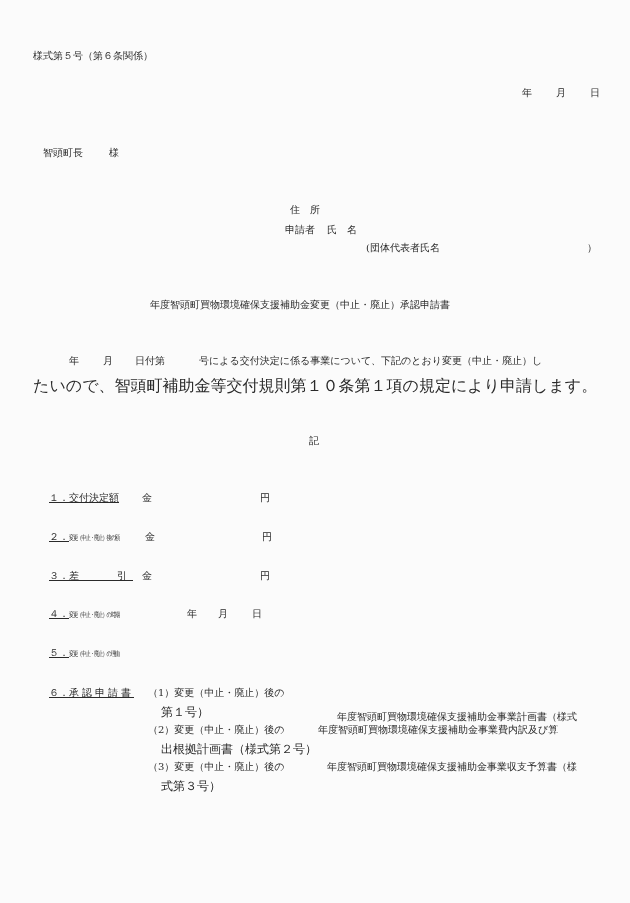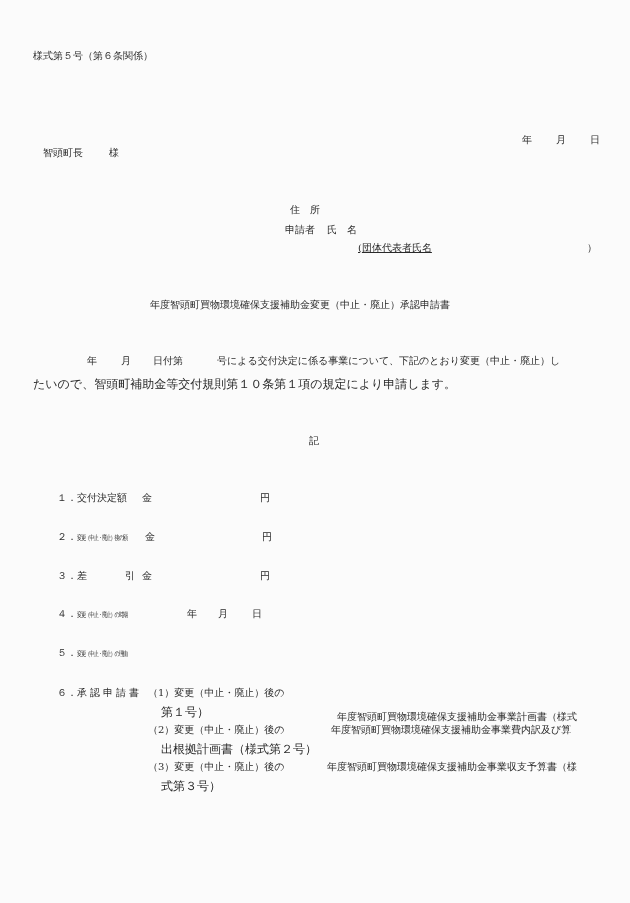--- a/index.html
+++ b/index.html
@@ -12,50 +12,50 @@
       height: 903px;
       position: relative;
       overflow: hidden;
       font-family: "DejaVu Serif", "Liberation Serif", serif;
       color: #2a2a2a;
       font-size: 10px;
       line-height: 1;
     }
     .abs { position: absolute; white-space: nowrap; }
     .form-number { left: 33px; top: 51px; font-size: 10px; }
-    .date-line { left: 522px; top: 88px; font-size: 10px; margin-top: 47px; }
+    .date-line { left: 522px; top: 88px; font-size: 10px; }
     .date-line span { display: inline-block; }
     .date-line .gap { width: 24px; }
     .addressee { left: 43px; top: 148px; font-size: 10px; text-align: right; }
     .addressee .gap { display: inline-block; width: 26px; }
 
     .addr-label { left: 290px; top: 205px; }
     .applicant-label { left: 251px; top: 225px; padding-left: 34px; }
-    .rep-line { left: 358px; top: 243px; text-decoration: underline; }
+    .rep-line { left: 366px; top: 243px; }
     .rep-close { left: 587px; top: 243px; }
 
     .doc-title { left: 150px; top: 300px; font-size: 10px; }
 
-    .body-line1 { left: 33px; top: 356px; font-size: 10px; }
-    .body-line2 { left: 33px; top: 378px; font-size: 12px; }
+    .body-line1 { left: 15px; top: 356px; font-size: 10px; }
+    .body-line2 { left: 33px; top: 378px; font-size: 16px; }
     .body-line1 .sp { display: inline-block; }
 
     .ki { left: 309px; top: 436px; font-size: 10px; }
 
     .item-num { font-family: "DejaVu Sans Mono", monospace; }
     .compressed {
       display: inline-block;
       font-size: 7px;
       letter-spacing: -1.2px;
       transform: scaleX(0.72);
       transform-origin: left center;
     }
 
     .row { position: absolute; left: 45px; white-space: nowrap; font-size: 10px; }
-    .row .label { position: absolute; left: 12px; }
+    .row .label { position: absolute; left: 4px; text-decoration: underline; }
     .row .kin { position: absolute; }
     .row .yen { position: absolute; }
     .attach-item { position: absolute; white-space: nowrap; font-size: 10px; }
     .attach-sub { position: absolute; white-space: nowrap; font-size: 12px; }
   </style>
 </head>
 <body>
 
 <div class="abs form-number">様式第５号（第６条関係）</div>
 
@@ -114,18 +114,18 @@
 
 <div class="row" style="top:688px">
   <span class="label"><span class="item-num">６．</span><span style="letter-spacing:3px">承認申請書</span></span>
 </div>
 
 <div class="attach-item" style="left:148px;top:688px">（1）変更（中止・廃止）後の</div>
 <div class="attach-item" style="left:337px;top:712px">年度智頭町買物環境確保支援補助金事業計画書（様式</div>
 <div class="attach-sub" style="left:161px;top:706px">第１号）</div>
 
 <div class="attach-item" style="left:148px;top:725px">（2）変更（中止・廃止）後の</div>
-<div class="attach-item" style="left:331px;top:725px">年度智頭町買物環境確保支援補助金事業費内訳及び算</div>
+<div class="attach-item" style="left:318px;top:725px">年度智頭町買物環境確保支援補助金事業費内訳及び算</div>
 <div class="attach-sub" style="left:161px;top:743px">出根拠計画書（様式第２号）</div>
 
 <div class="attach-item" style="left:148px;top:762px">（3）変更（中止・廃止）後の</div>
 <div class="attach-item" style="left:327px;top:762px">年度智頭町買物環境確保支援補助金事業収支予算書（様</div>
 <div class="attach-sub" style="left:161px;top:780px">式第３号）</div>
 
 </body></html>

